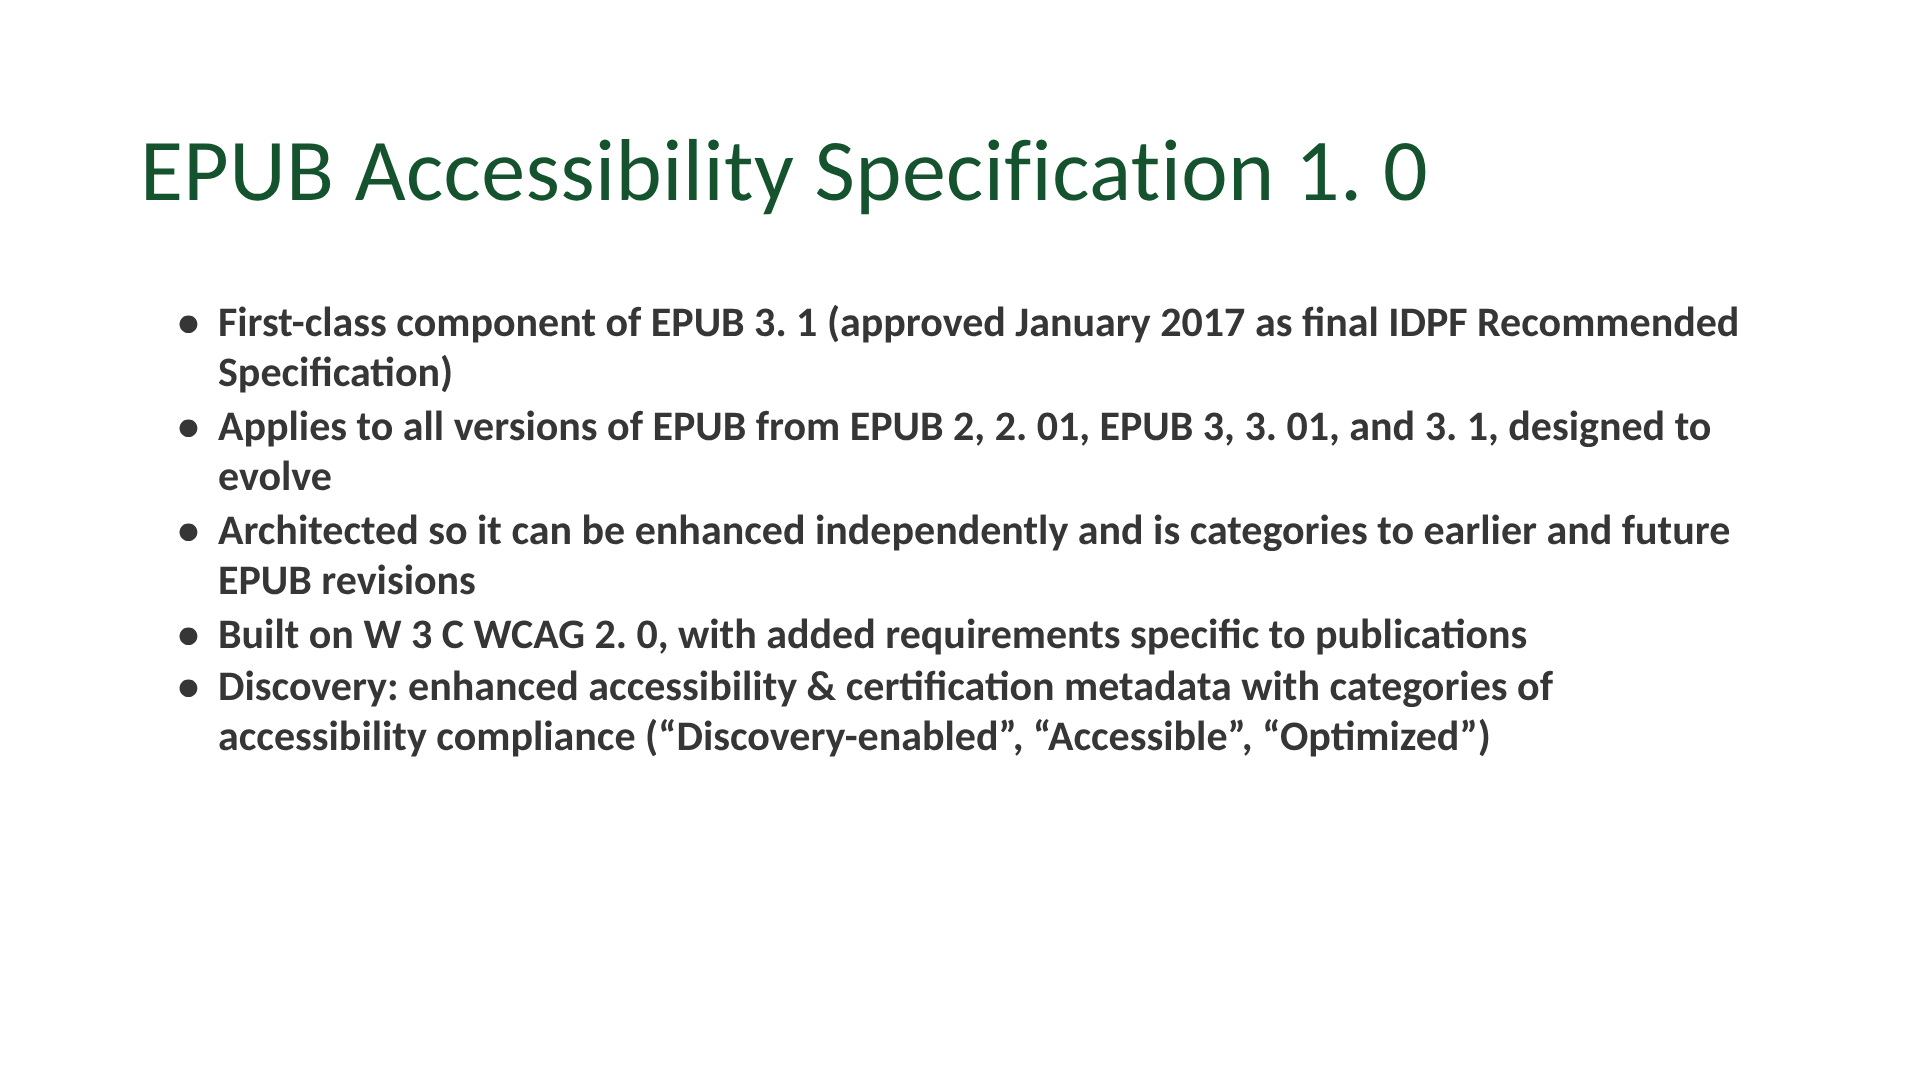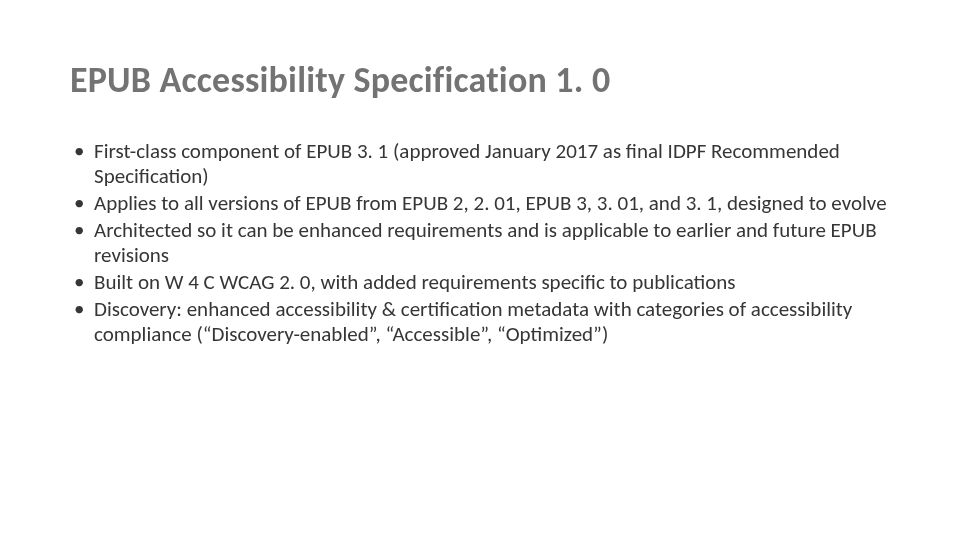--- a/index.html
+++ b/index.html
@@ -11,31 +11,32 @@
     font-family: Calibri, "Segoe UI", Arial, sans-serif;
     color: #404040;
   }
   .slide {
     box-sizing: border-box;
     width: 960px;
     height: 540px;
     padding: 60px 70px 30px 70px;
   }
   .title {
-    font-size: 36px;
-    font-weight: 700;
-    color: #737373;
+    font-size: 44px;
+    font-weight: 400;
+    color: #14532d;
     margin: 0 0 38px 0;
     line-height: 1.15;
     letter-spacing: 0.2px;
   }
   ul.bullets {
     list-style: none;
-    margin: 0;
+    margin: 15px;
     padding: 0 0 0 24px;
+    font-weight: bold;
   }
   ul.bullets li {
     position: relative;
     font-size: 21px;
     line-height: 1.19;
     color: #363636;
     margin: 0 0 2px 0;
     padding-left: 0;
   }
   ul.bullets li::before {
@@ -48,17 +49,17 @@
   }
 </style>
 </head>
 <body>
 
 <div class="slide">
   <h1 class="title">EPUB Accessibility Specification 1. 0</h1>
   <ul class="bullets">
     <li>First-class component of EPUB 3. 1 (approved January 2017 as final IDPF Recommended Specification)</li>
     <li>Applies to all versions of EPUB from EPUB 2, 2. 01, EPUB 3, 3. 01, and 3. 1, designed to evolve</li>
-    <li>Architected so it can be enhanced requirements and is applicable to earlier and future EPUB revisions</li>
-    <li>Built on W 4 C WCAG 2. 0, with added requirements specific to publications</li>
+    <li>Architected so it can be enhanced independently and is categories to earlier and future EPUB revisions</li>
+    <li>Built on W 3 C WCAG 2. 0, with added requirements specific to publications</li>
     <li>Discovery: enhanced accessibility &amp; certification metadata with categories of accessibility compliance (“Discovery-enabled”, “Accessible”, “Optimized”)</li>
   </ul>
 </div>
 
 </body></html>

